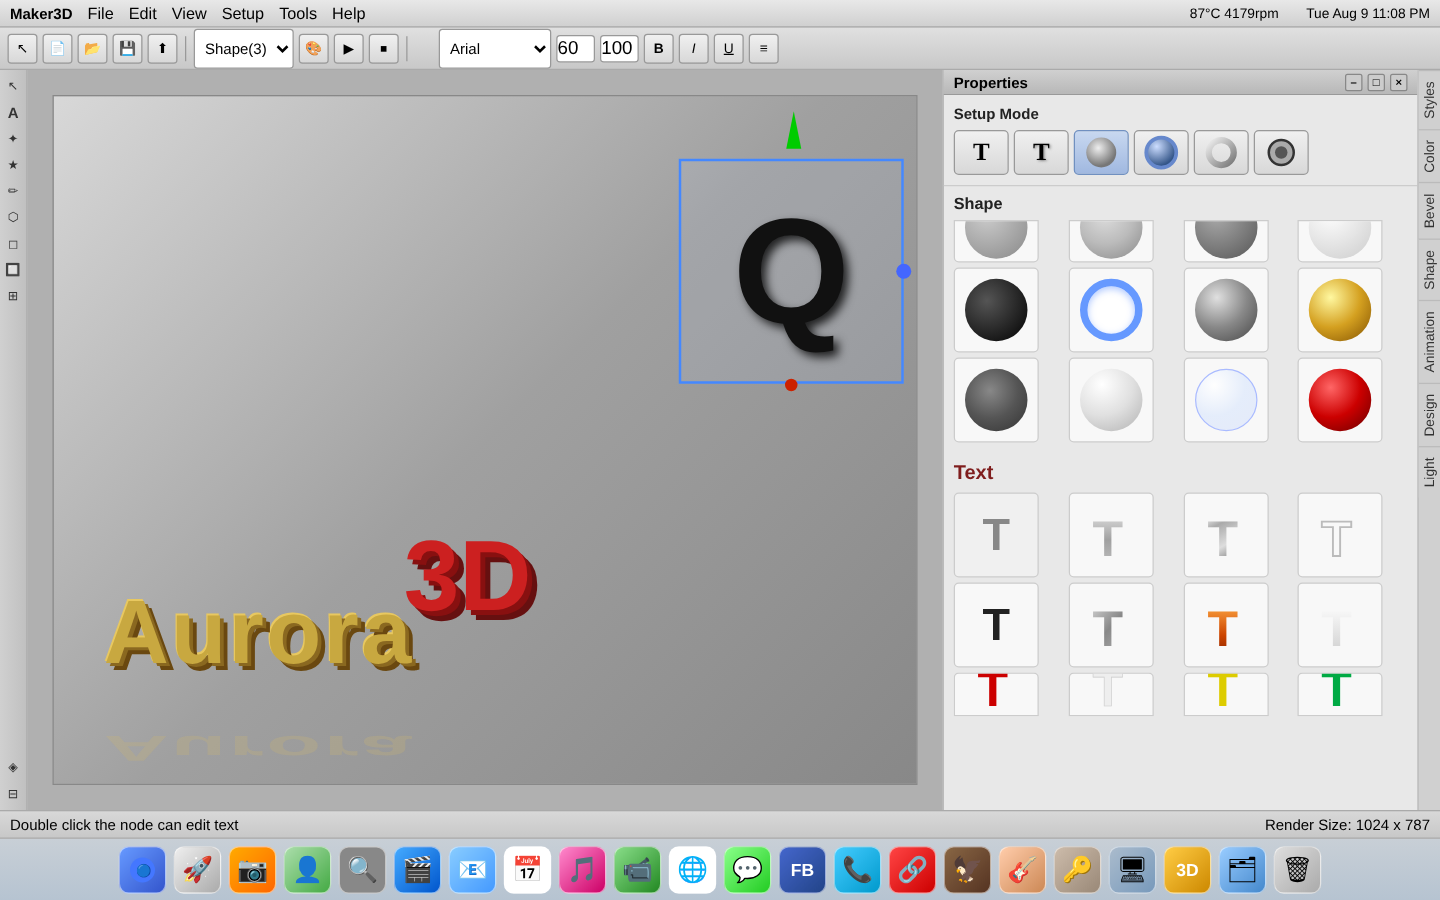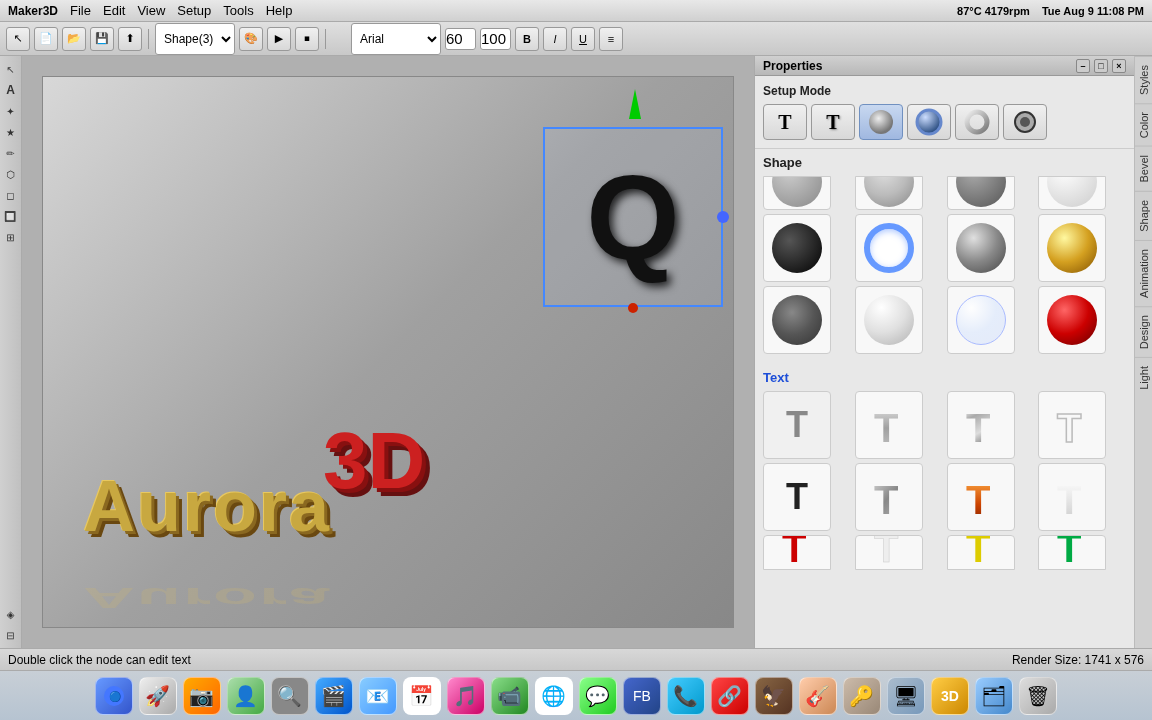--- a/index.html
+++ b/index.html
@@ -31,23 +31,22 @@
     }
     .menubar-item {
       margin-right: 12px;
       cursor: pointer;
       font-size: 13px;
     }
     .menubar-right {
       margin-left: auto;
       display: flex;
       align-items: flex-start;
-      gap: 12px;
+      gap: 22px;
       font-size: 11px;
-      font-weight: bold;
     }
 
     
     .toolbar {
       height: 34px;
       background: linear-gradient(to bottom, #e0e0e0, #c8c8c8);
       display: flex;
       align-items: center;
       padding: 0 6px;
       border-bottom: 1px solid #aaa;
@@ -326,24 +325,24 @@
     .circle-dark-gray { width: 50px; height: 50px; border-radius: 50%; background: radial-gradient(circle at 40% 35%, #888, #555, #333); }
     .circle-white-shiny { width: 50px; height: 50px; border-radius: 50%; background: radial-gradient(circle at 35% 25%, #fff, #e0e0e0, #b0b0b0); }
     .circle-glass { width: 50px; height: 50px; border-radius: 50%; background: radial-gradient(circle at 30% 25%, rgba(255,255,255,0.9), rgba(200,220,255,0.4), rgba(150,180,255,0.2)); border: 1px solid #aabbff; }
     .circle-red { width: 50px; height: 50px; border-radius: 50%; background: radial-gradient(circle at 35% 30%, #ff6666, #cc0000, #660000); }
 
     
     .text-section {
       padding: 6px 8px;
     }
     .text-title {
-      font-size: 13px;
+      font-size: 16px;
       font-weight: bold;
       margin-bottom: 6px;
-      color: #1d4ed8;
+      color: #7f1d1d;
     }
     .text-grid {
       display: grid;
       grid-template-columns: repeat(4, 1fr);
       gap: 4px;
     }
     .text-item {
       width: 68px;
       height: 68px;
       border: 1px solid #ccc;
@@ -754,42 +753,42 @@
         <div class="right-tab">Animation</div>
         <div class="right-tab">Design</div>
         <div class="right-tab">Light</div>
       </div>
     </div>
 
   </div>
 
   <div class="statusbar">
     <span>Double click the node can edit text</span>
-    <span>Render Size: 1741 x 576</span>
+    <span>Render Size: 1024 x 787</span>
   </div>
 
   <div class="dock">
     <div class="dock-icon" style="background:linear-gradient(135deg,#6699ff,#3355cc);">
       <svg width="24" height="24" viewBox="0 0 24 24">
           <circle cx="12" cy="12" r="10" fill="#4477ff"></circle>
           <text x="7" y="16" font-size="10" fill="white">🔵</text>
         </svg>
     </div>
     <div class="dock-icon">🚀</div>
     <div class="dock-icon" style="background:linear-gradient(135deg,#ffaa00,#ff6600);">📷</div>
     <div class="dock-icon" style="background:linear-gradient(135deg,#aaddaa,#44aa44);">👤</div>
     <div class="dock-icon" style="background:#888;">🔍</div>
     <div class="dock-icon" style="background:linear-gradient(135deg,#44aaff,#0055cc);">🎬</div>
     <div class="dock-icon" style="background:linear-gradient(135deg,#88ccff,#4499ff);">📧</div>
     <div class="dock-icon" style="background:white;">📅</div>
     <div class="dock-icon" style="background:linear-gradient(135deg,#ff88cc,#cc0066);">🎵</div>
     <div class="dock-icon" style="background:linear-gradient(135deg,#88dd88,#228822);">📹</div>
     <div class="dock-icon" style="background:white;">🌐</div>
     <div class="dock-icon" style="background:linear-gradient(135deg,#88ff88,#22cc22);">💬</div>
-    <div class="dock-icon" style="background:linear-gradient(135deg,#4466cc,#224488);color:white;font-size:14px;font-weight:normal;">FB</div>
+    <div class="dock-icon" style="background:linear-gradient(135deg,#4466cc,#224488);color:white;font-size:14px;font-weight:bold;">FB</div>
     <div class="dock-icon" style="background:linear-gradient(135deg,#44ccff,#0099cc);">📞</div>
     <div class="dock-icon" style="background:linear-gradient(135deg,#ff4444,#cc0000);">🔗</div>
     <div class="dock-icon" style="background:linear-gradient(135deg,#886644,#553322);">🦅</div>
     <div class="dock-icon" style="background:linear-gradient(135deg,#ffccaa,#cc8855);">🎸</div>
     <div class="dock-icon" style="background:linear-gradient(135deg,#ccbbaa,#998877);">🔑</div>
     <div class="dock-icon" style="background:linear-gradient(135deg,#aabbcc,#7799bb);">🖥</div>
     <div class="dock-icon" style="background:linear-gradient(135deg,#ffcc44,#cc8800);font-size:14px;font-weight:bold;color:white;">3D</div>
     <div class="dock-icon" style="background:linear-gradient(135deg,#99ccff,#4488cc);">🗂</div>
     <div class="dock-icon" style="background:linear-gradient(135deg,#ddd,#aaa);">🗑</div>
   </div>

